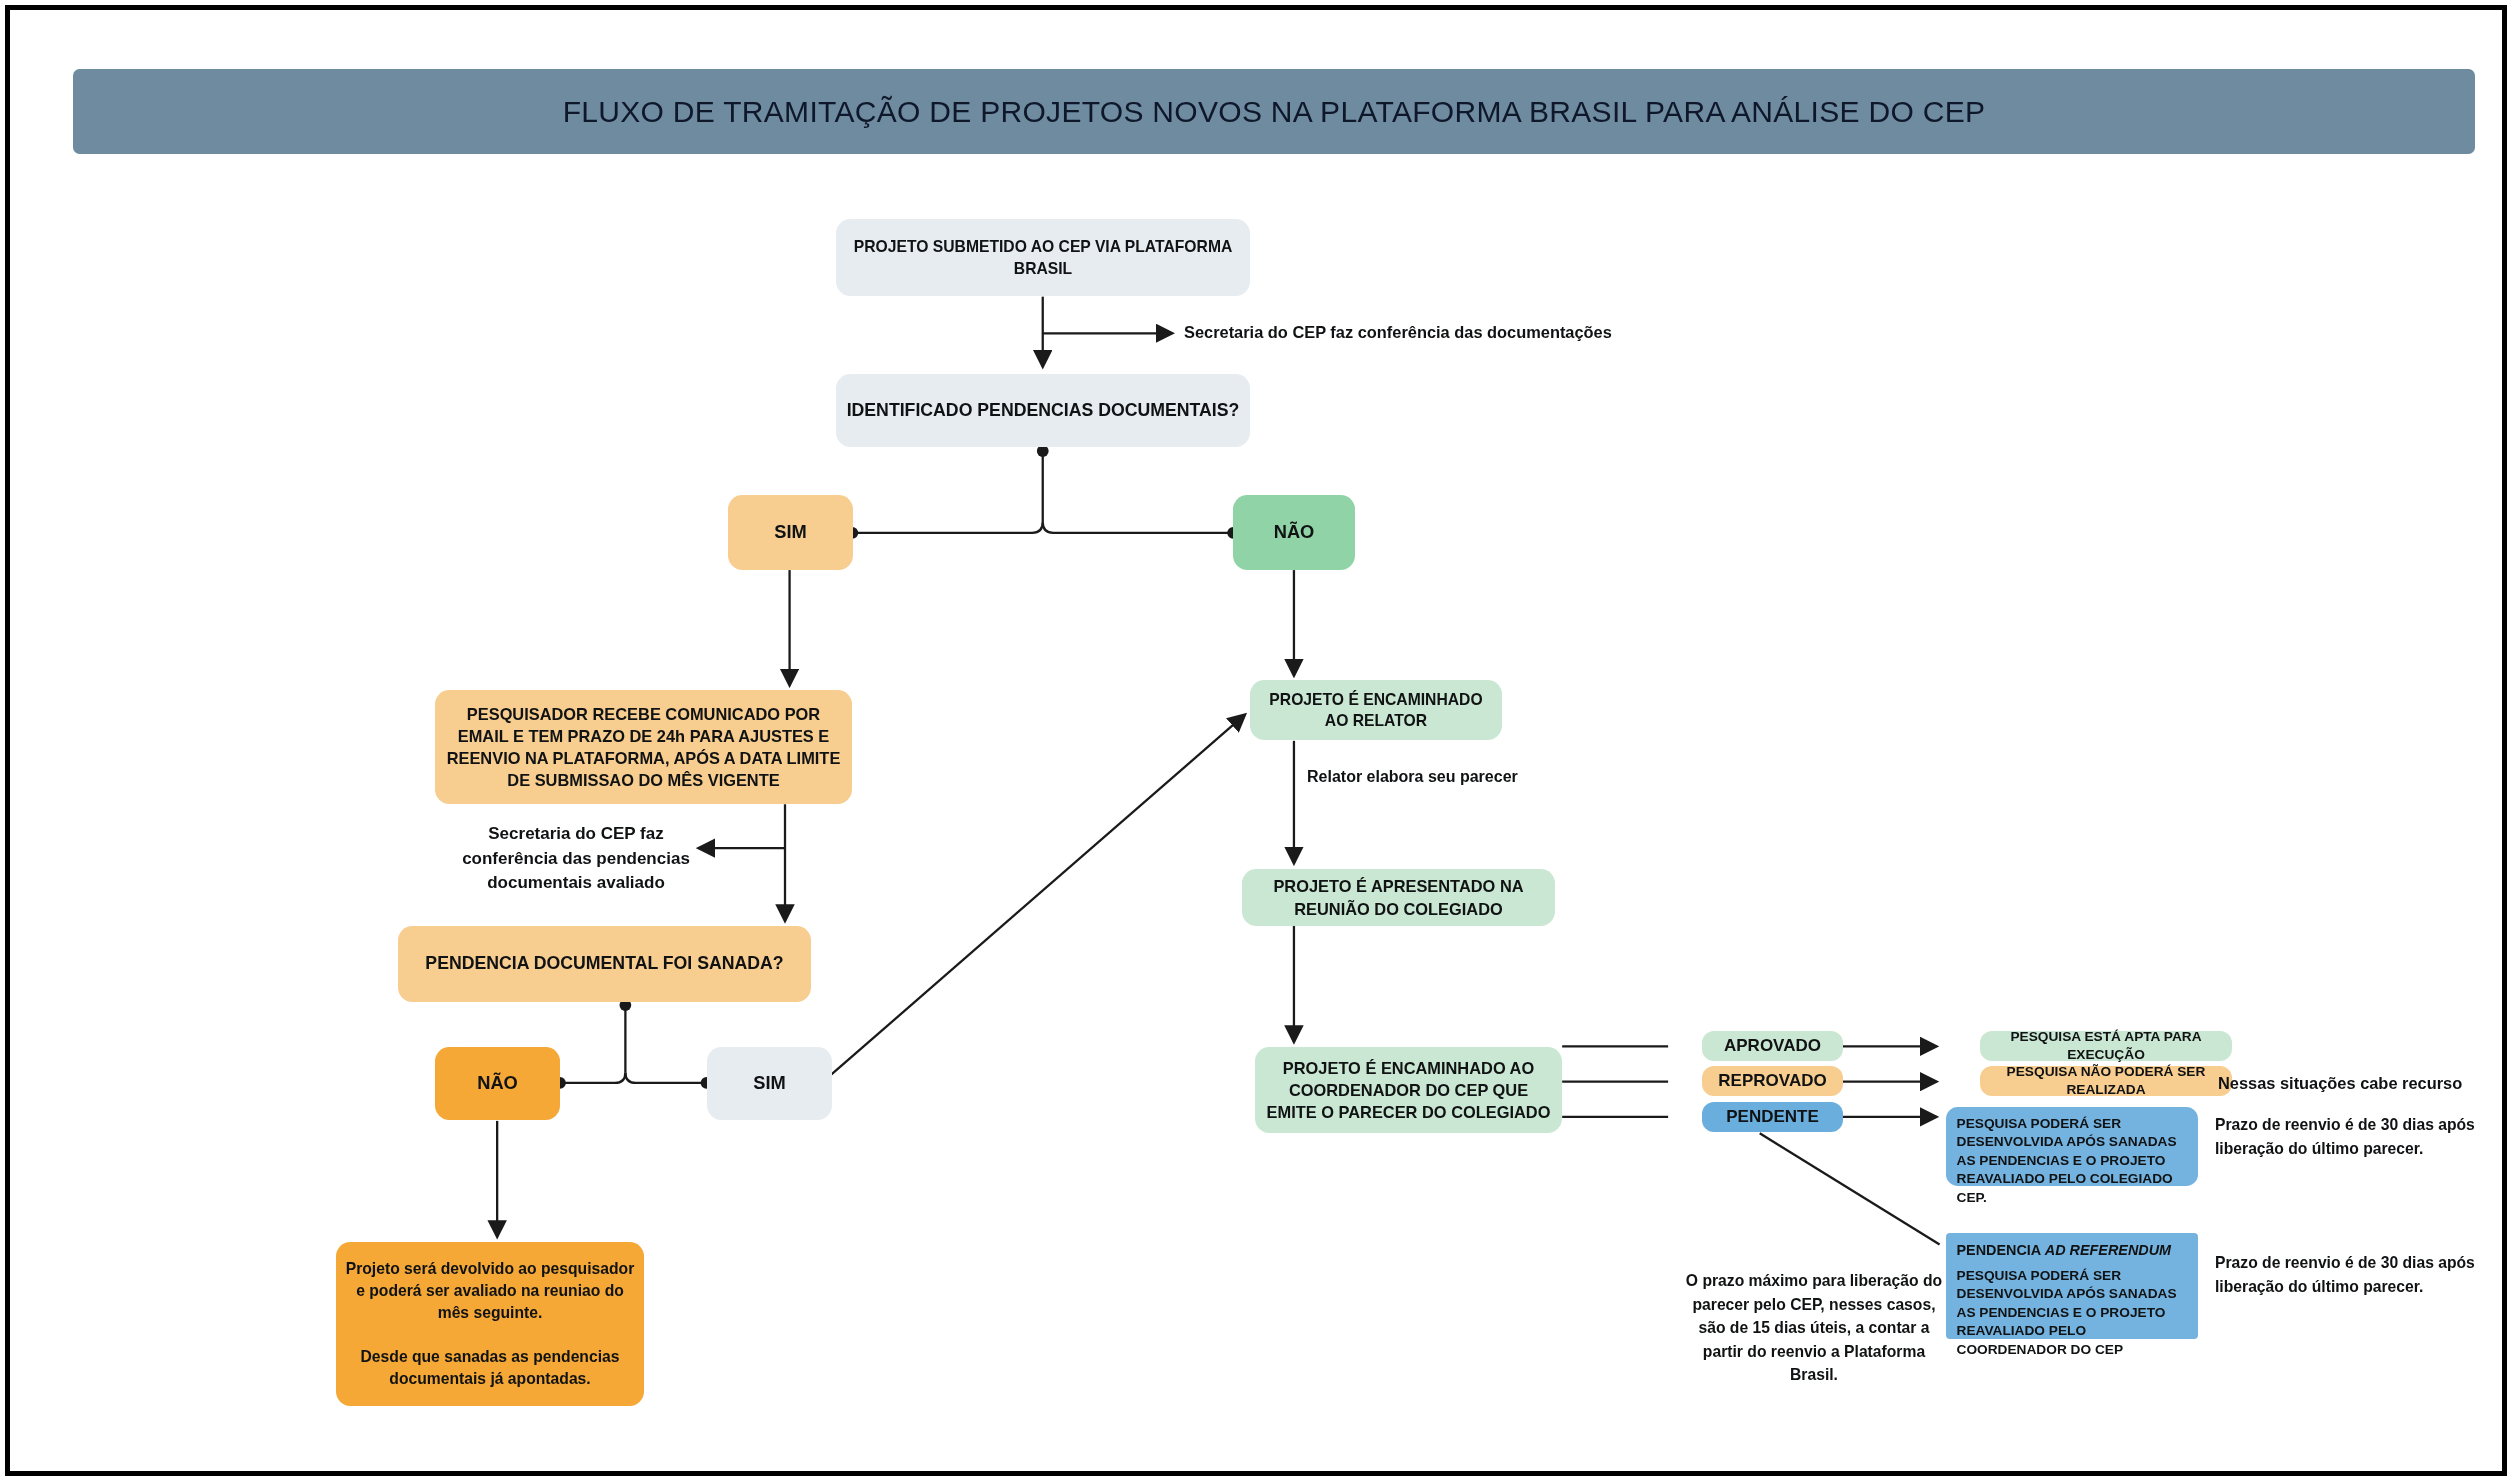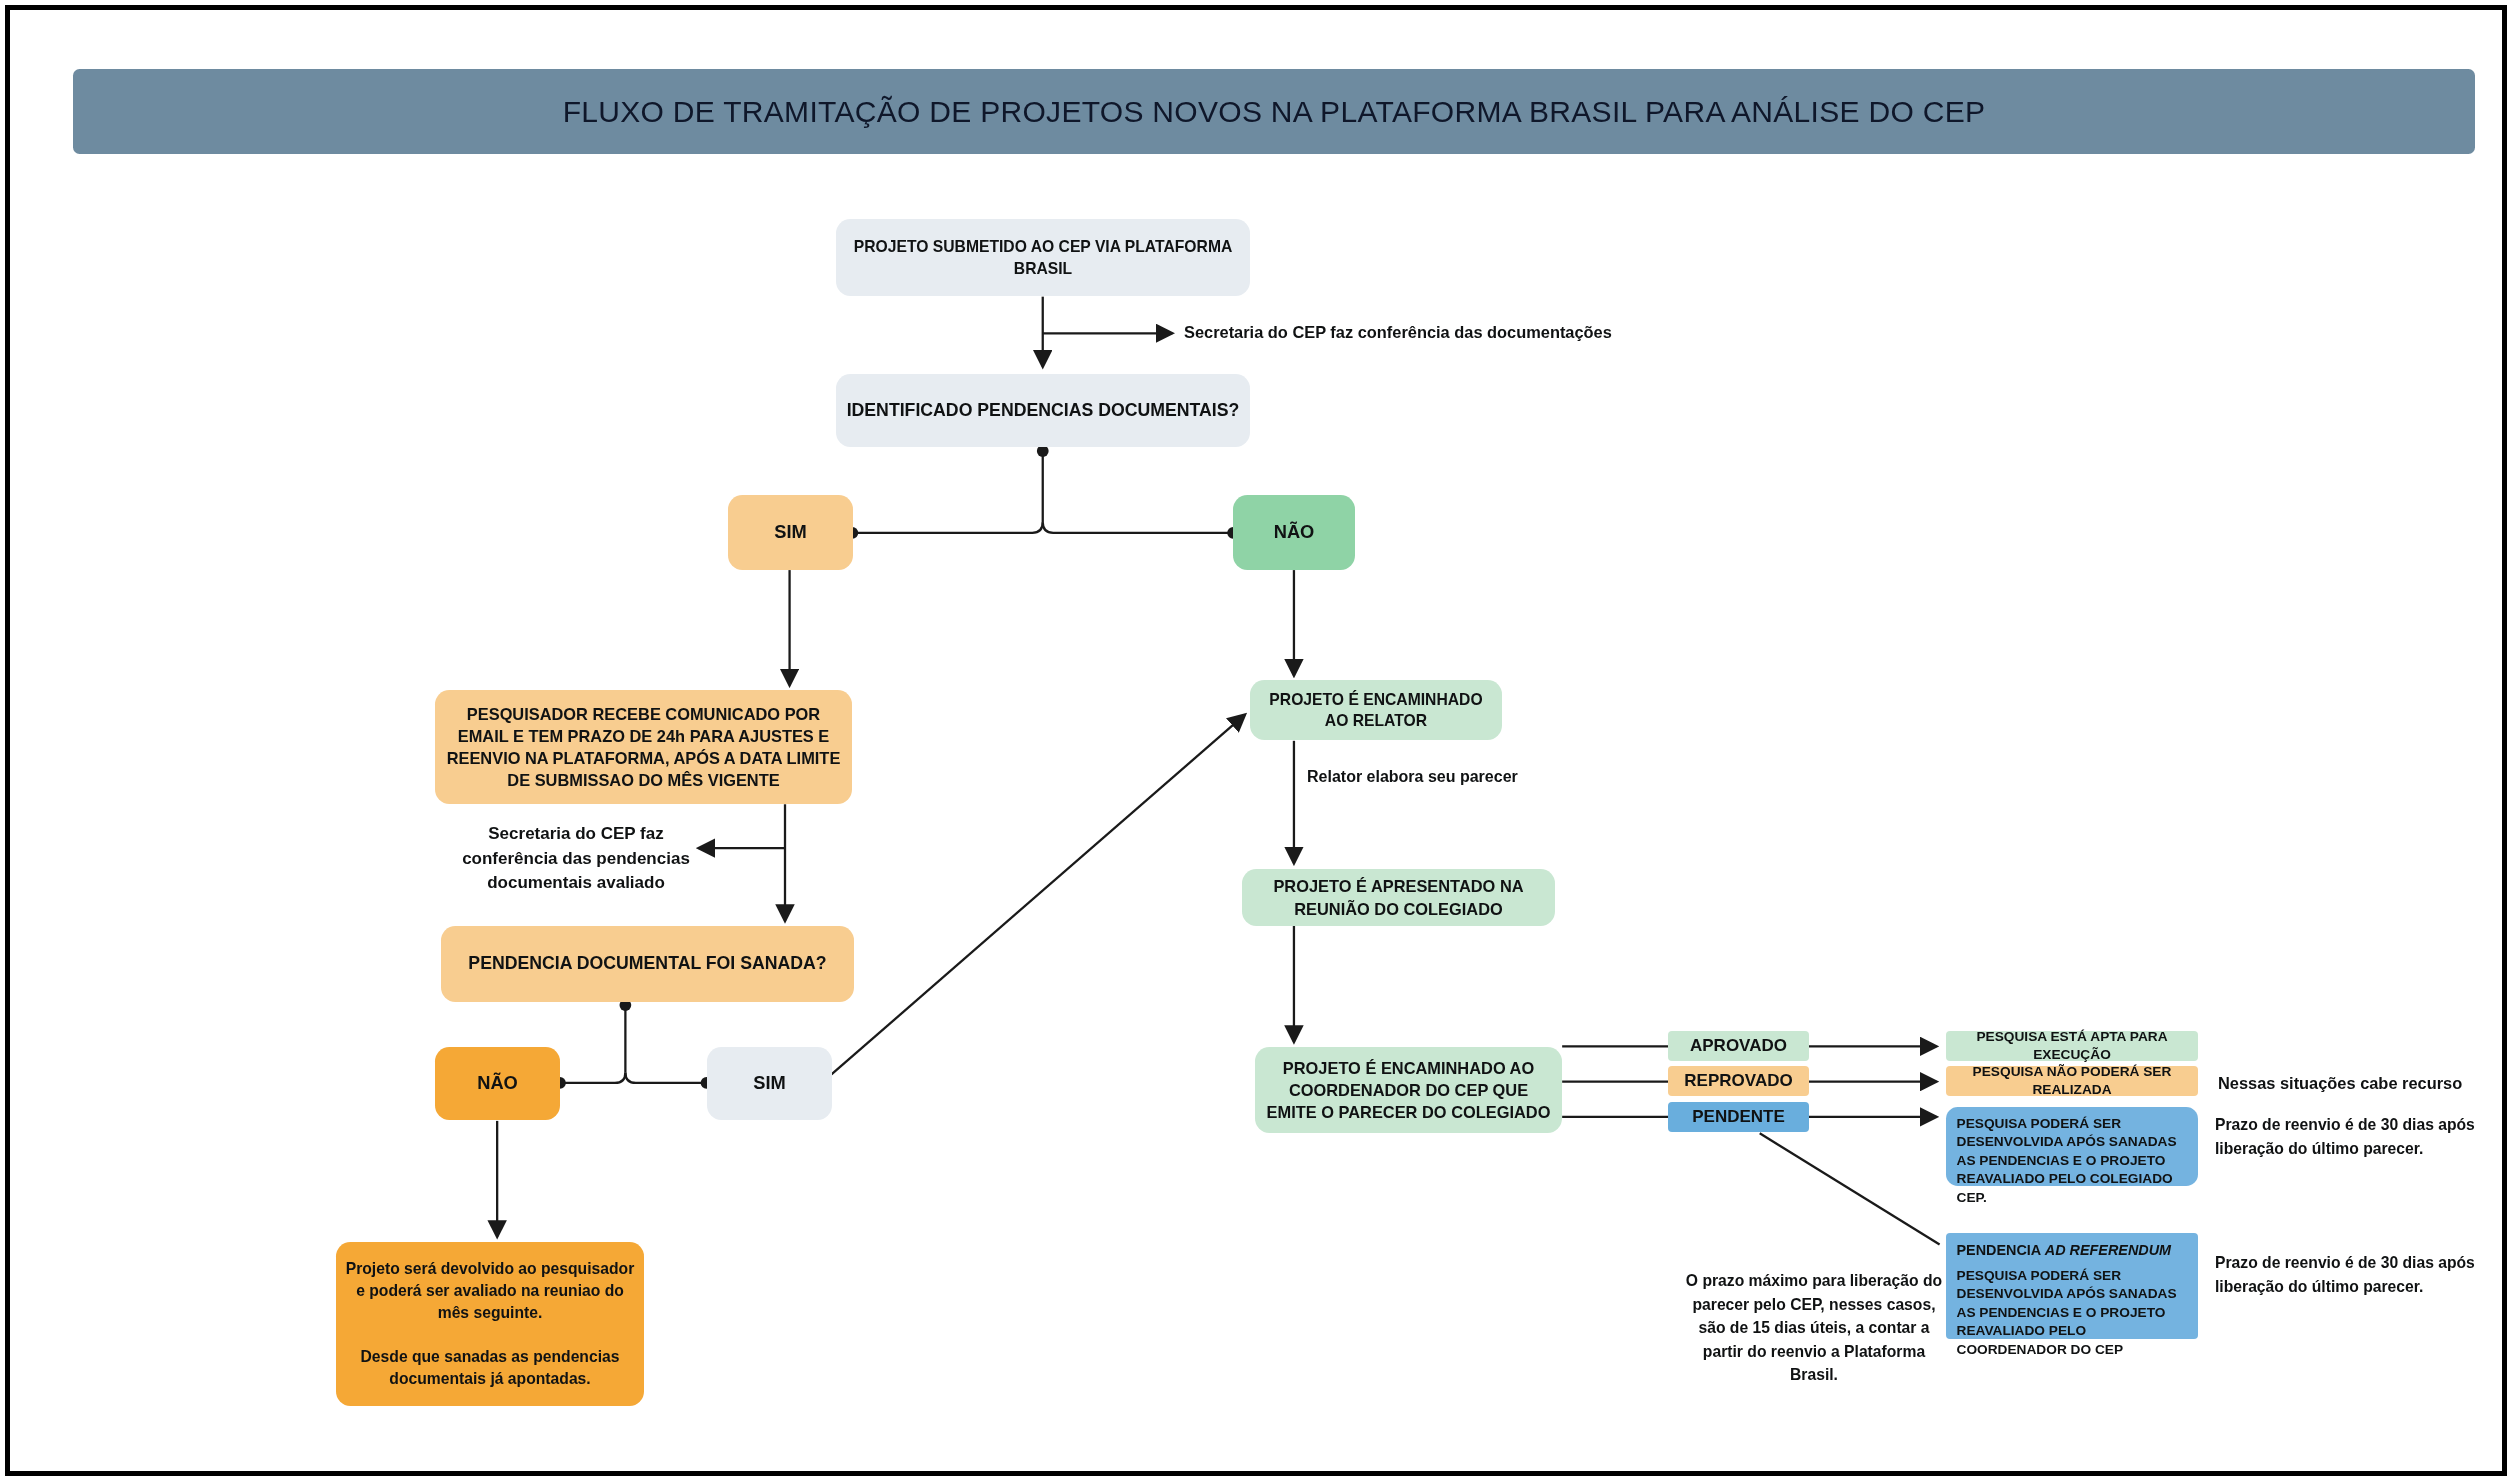--- a/index.html
+++ b/index.html
@@ -17,21 +17,21 @@
     position:absolute;display:flex;align-items:center;justify-content:center;text-align:center;
     font-weight:bold;border-radius:14.4px;line-height:1.35;padding:3.9px 9.2px;box-sizing:border-box;
   }
   .gray{background:#e7ecf1;}
   .peach{background:#f8cd90;}
   .greenD{background:#8fd3a6;}
   .greenL{background:#c9e7d2;}
   .orange{background:#f5a836;}
   .blue{background:#74b3e0;}
   .blueD{background:#69aedd;}
-  .pill{border-radius:4px;padding:1.3px 5.2px;}
+  .pill{border-radius:12px;padding:1.3px 5.2px;margin-left:34px;}
   .leftalign{justify-content:flex-start;text-align:left;align-items:flex-start;flex-direction:column;}
   .note{position:absolute;font-weight:bold;line-height:1.45;}
   .ml{white-space:pre-line;}
   .ctr{text-align:center;}
   svg.wires{position:absolute;left:0;top:0;pointer-events:none;}
   .ital{font-style:italic;}
   .adref-head{font-size:14.4px;font-weight:bold;margin-bottom:6.5px;}
   .adref-body{font-size:13.7px;font-weight:bold;line-height:1.35;}
 </style>
 </head>
@@ -102,21 +102,21 @@
   <div class="node gray" style="left:836px;top:219px;width:414px;height:77px;font-size:15.7px;">PROJETO SUBMETIDO AO CEP VIA PLATAFORMA BRASIL</div>
 
   <div class="node gray" style="left:836px;top:374px;width:414px;height:73px;font-size:17.7px;">IDENTIFICADO PENDENCIAS DOCUMENTAIS?</div>
 
   <div class="node peach" style="left:728px;top:495px;width:125px;height:75px;font-size:18.3px;">SIM</div>
 
   <div class="node greenD" style="left:1233px;top:495px;width:122px;height:75px;font-size:18.3px;">NÃO</div>
 
   <div class="node peach" style="left:435px;top:690px;width:417px;height:114px;font-size:16.4px;">PESQUISADOR RECEBE COMUNICADO POR EMAIL E TEM PRAZO DE 24h PARA AJUSTES E REENVIO NA PLATAFORMA, APÓS A DATA LIMITE DE SUBMISSAO DO MÊS VIGENTE</div>
 
-  <div class="node peach" style="left:441px;top:926px;width:413px;height:76px;font-size:17.7px;text-align:center;">PENDENCIA DOCUMENTAL FOI SANADA?</div>
+  <div class="node peach" style="left:398px;top:926px;width:413px;height:76px;font-size:17.7px;text-align:center;">PENDENCIA DOCUMENTAL FOI SANADA?</div>
 
   <div class="node orange" style="left:435px;top:1047px;width:125px;height:73px;font-size:18.3px;">NÃO</div>
 
   <div class="node gray" style="left:707px;top:1047px;width:125px;height:73px;font-size:18.3px;">SIM</div>
 
   <div class="node orange ml" style="left:336px;top:1242px;width:308px;height:164px;font-size:15.7px;line-height:1.4;">Projeto será devolvido ao pesquisador e poderá ser avaliado na reuniao do mês seguinte.
 
 Desde que sanadas as pendencias documentais já apontadas.</div>
 
   <div class="node greenL" style="left:1250px;top:680px;width:252px;height:60px;font-size:15.7px;">PROJETO É ENCAMINHADO AO RELATOR</div>

